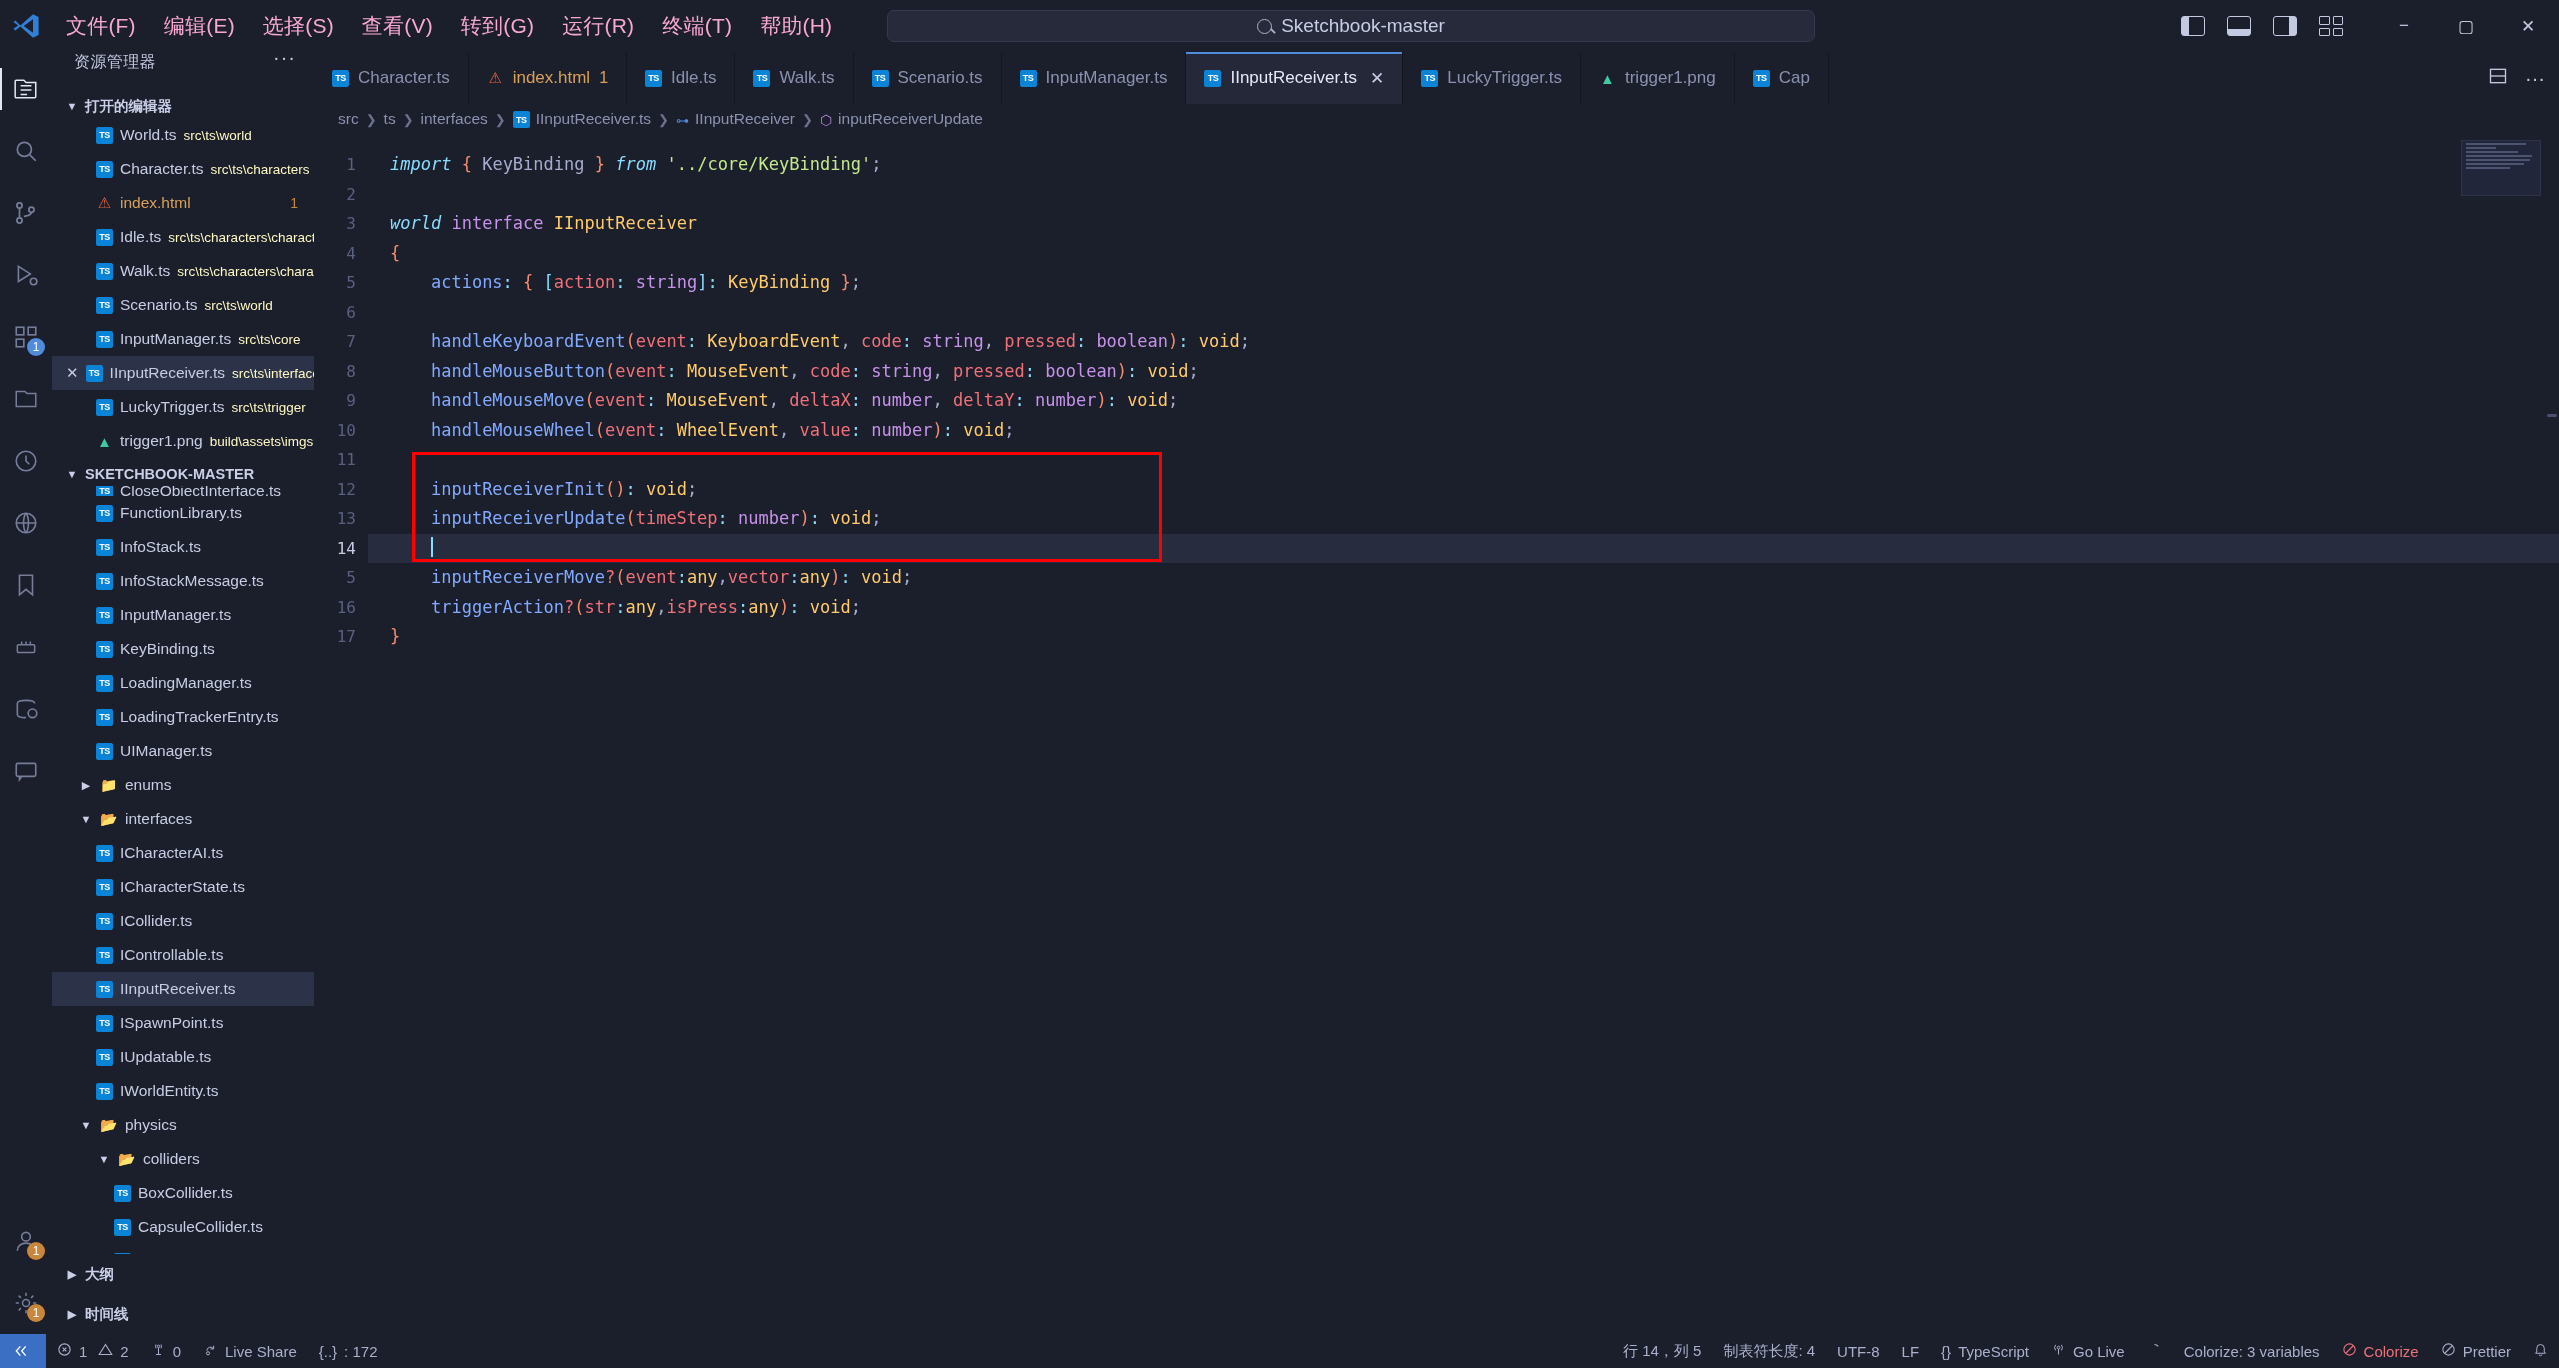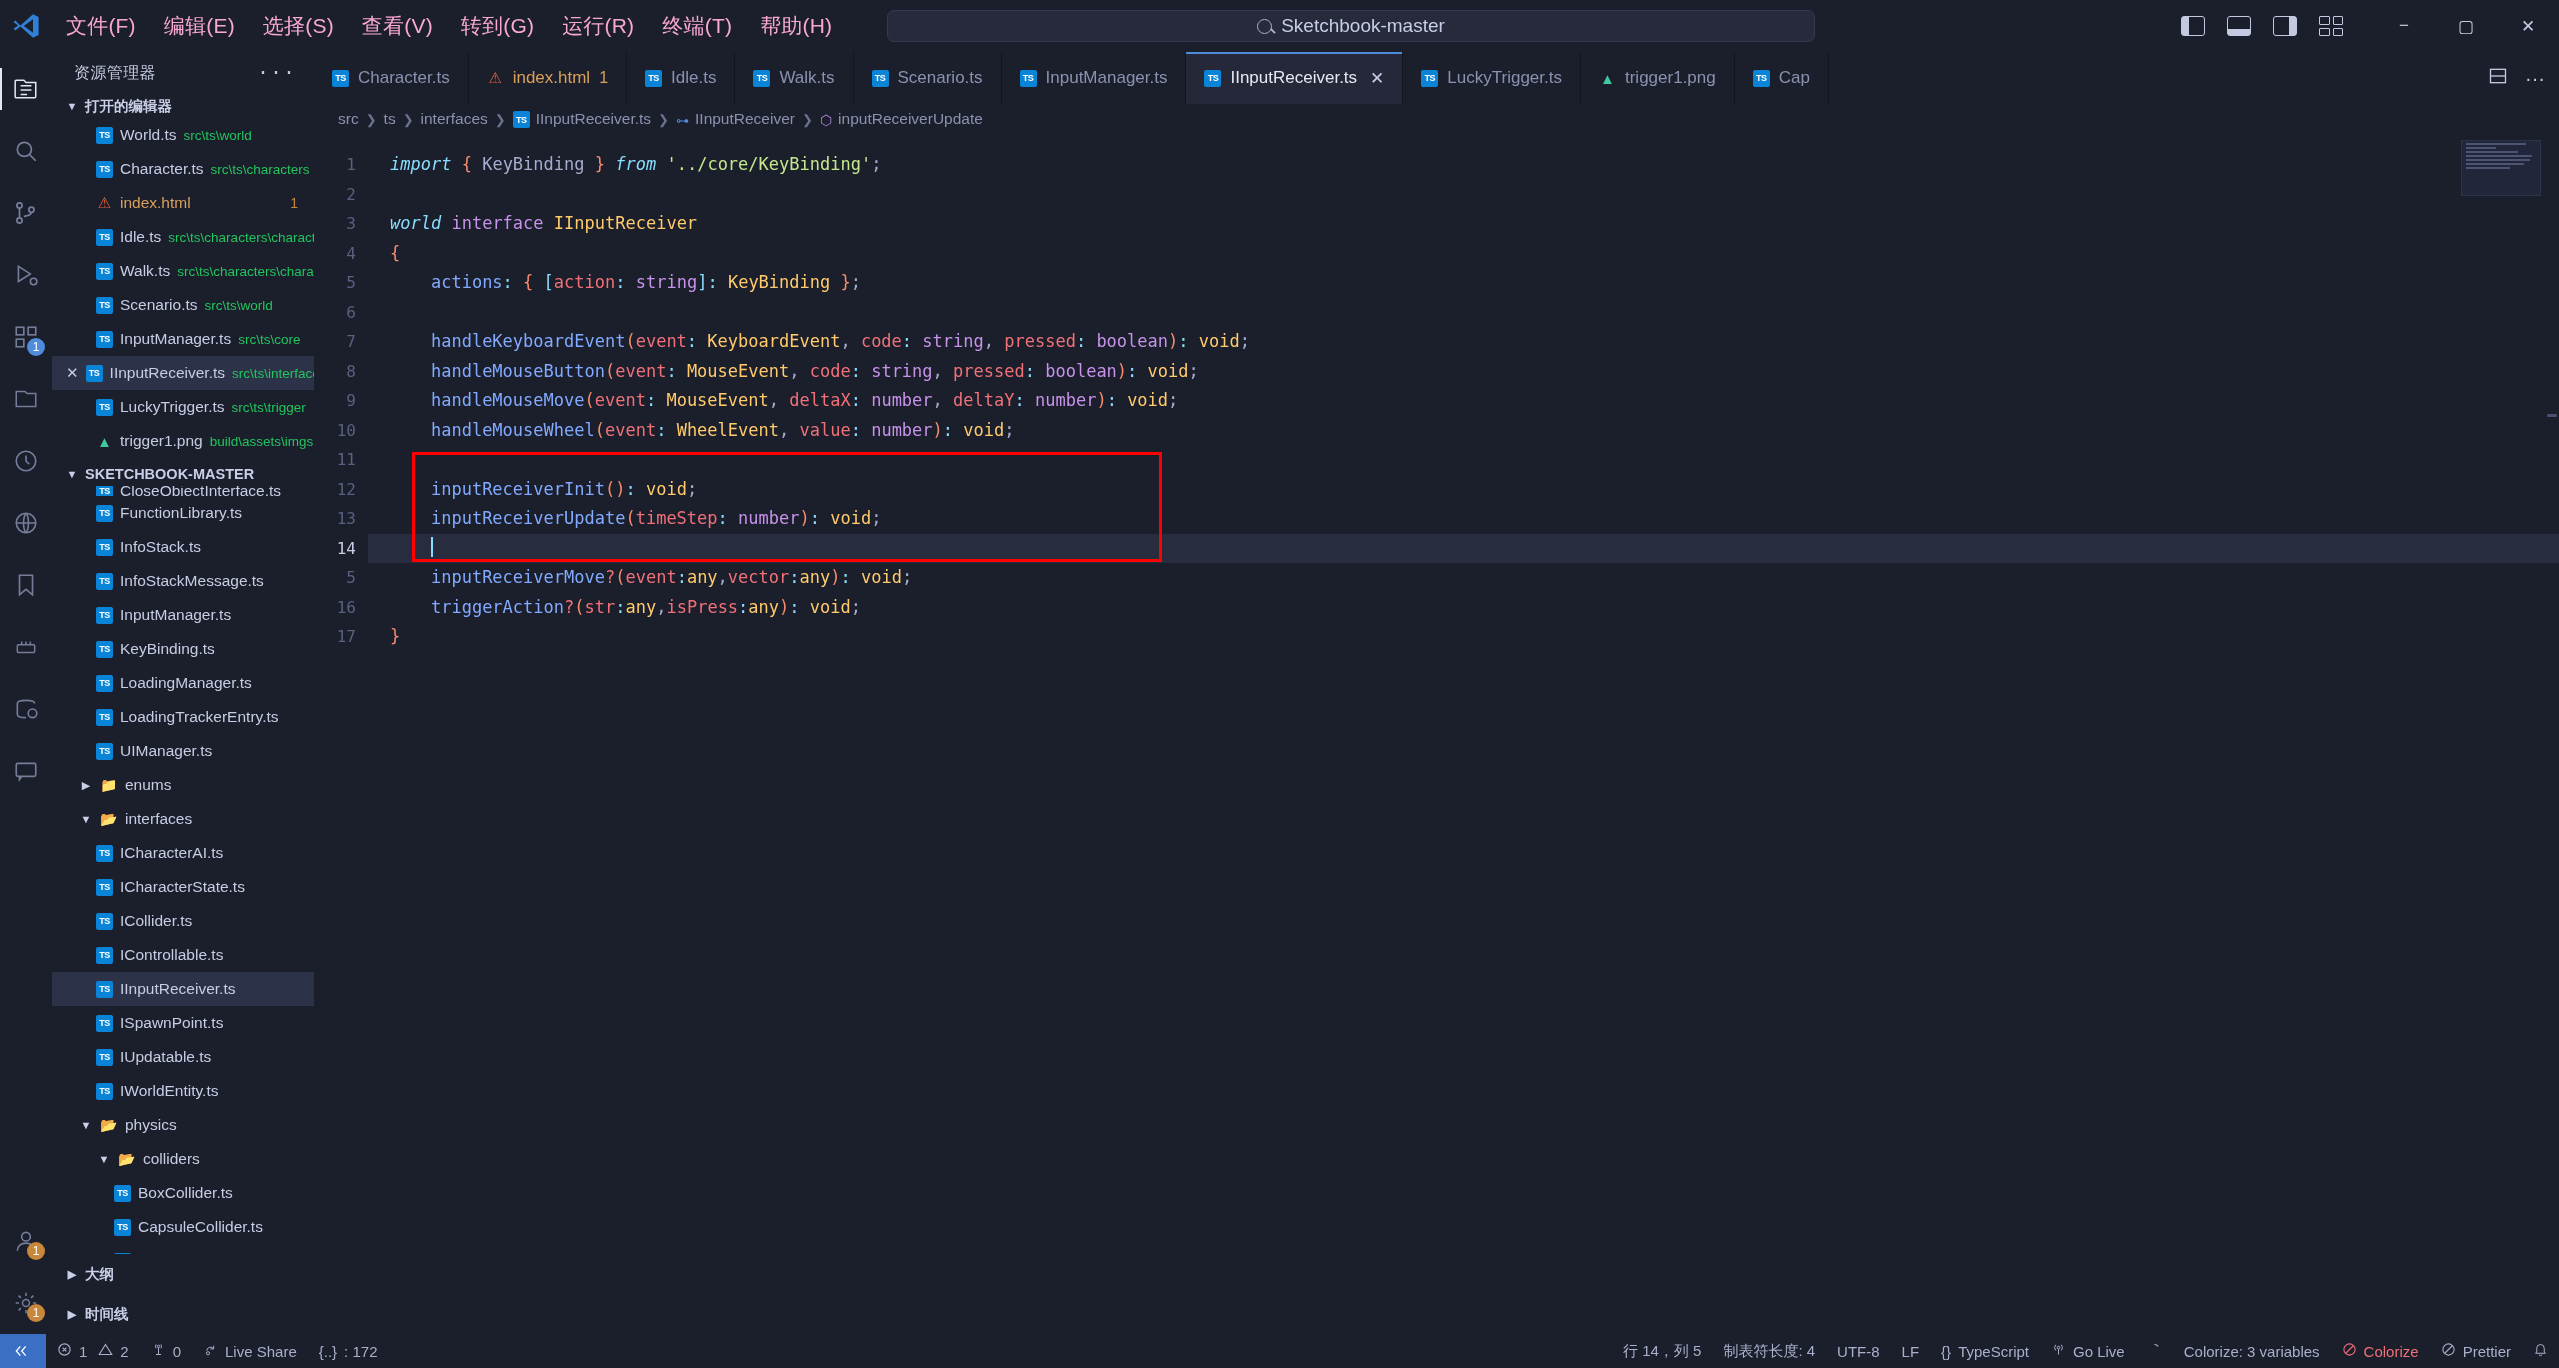--- a/index.html
+++ b/index.html
@@ -59,34 +59,34 @@
   .act .badge {
     position:absolute; right:7px; bottom:12px; background:#4f8cdc; color:#fff;
     font-size:12px; width:18px; height:18px; border-radius:50%; display:flex;
     align-items:center; justify-content:center; font-family:"Liberation Sans",sans-serif;
   }
   .act .badge.orange { background:#c9873b; }
   .act-spacer { flex:1; }
 
   
   .sidebar { width: 262px; flex:0 0 262px; background:#1b1e2b; display:flex; flex-direction:column; overflow:hidden; }
-  .sb-head { height:42px; display:flex; align-items:center; justify-content:space-between; padding: 0 18px 0 22px; font-family: Liberation Mono, monospace; }
+  .sb-head { height:42px; display:flex; justify-content:space-between; padding: 0 18px 0 22px; }
   .sb-title { font-size:16px; color:#c3c9e0; letter-spacing:.4px; }
   .sb-dots { color:#c3c9e0; font-size:20px; letter-spacing:1px; line-height:10px; }
   .sect-head { height:24px; display:flex; align-items:center; gap:5px; padding-left:12px; font-size:14.5px; color:#c9cfe6; font-weight:bold; }
   .chev { width:16px; text-align:center; font-size:11px; color:#c9cfe6; }
   .row {
     height:34px; display:flex; align-items:center; gap:7px; padding-right:10px;
     font-size:15px; color:#a9b0cc; white-space:nowrap; position:relative;
   }
   .row.selected { background:#2c3248; }
   .row.active-file { background:#2c3248; }
   .row .nm { color:#c7cde4; font-size:15.5px; }
   .row .nm.html { color:#d9a05b; }
-  .row .pathsub { color:#22c55e; font-size:13.5px; }
+  .row .pathsub { color:#fef9c3; font-size:13.5px; }
   .row .cnt { margin-left:auto; color:#c9873b; font-size:14px; padding-right:6px; }
   .row .xmark { width:18px; text-align:center; color:#c7cde4; font-size:15px; }
   .ts-icon, .html-icon, .png-icon, .folder-icon {
     width:17px; height:17px; flex:0 0 17px; display:inline-block; position:relative;
   }
   .ts-icon { background:#0a84d6; border-radius:2px; color:#fff; font-size:9px; font-weight:bold;
              display:flex; align-items:center; justify-content:center; letter-spacing:-0.5px; }
   .html-icon { color:#e3603a; font-size:15px; display:flex; align-items:center; justify-content:center; }
   .png-icon { color:#3ec9a0; font-size:15px; display:flex; align-items:center; justify-content:center; }
   .folder-icon { color:#6f9fd8; font-size:14px; display:flex; align-items:center; justify-content:center; }

